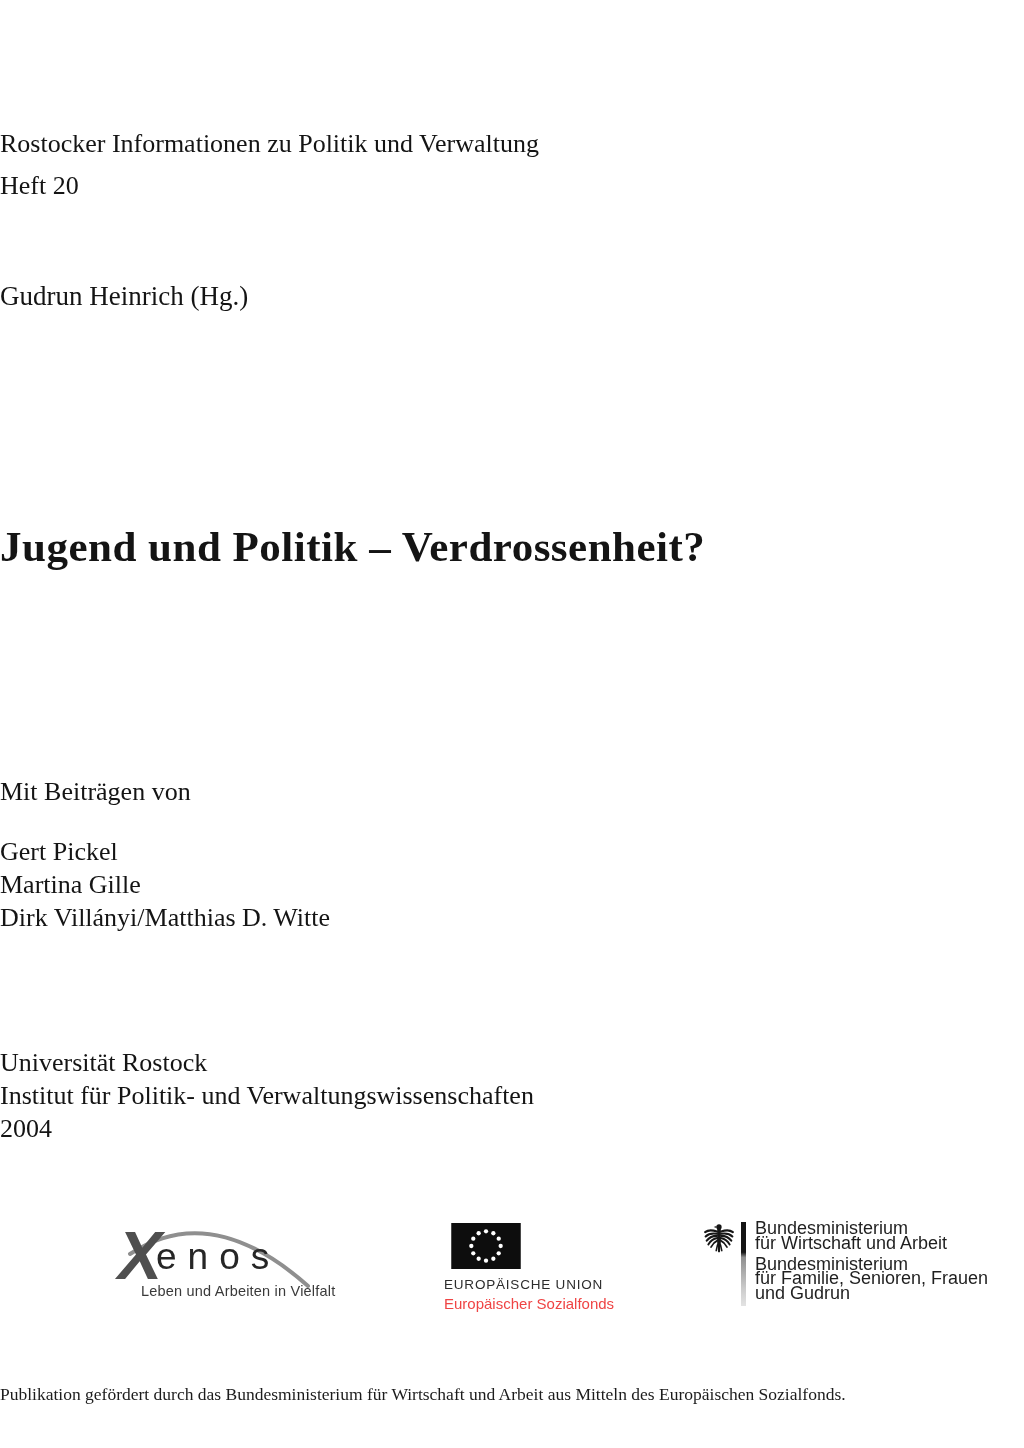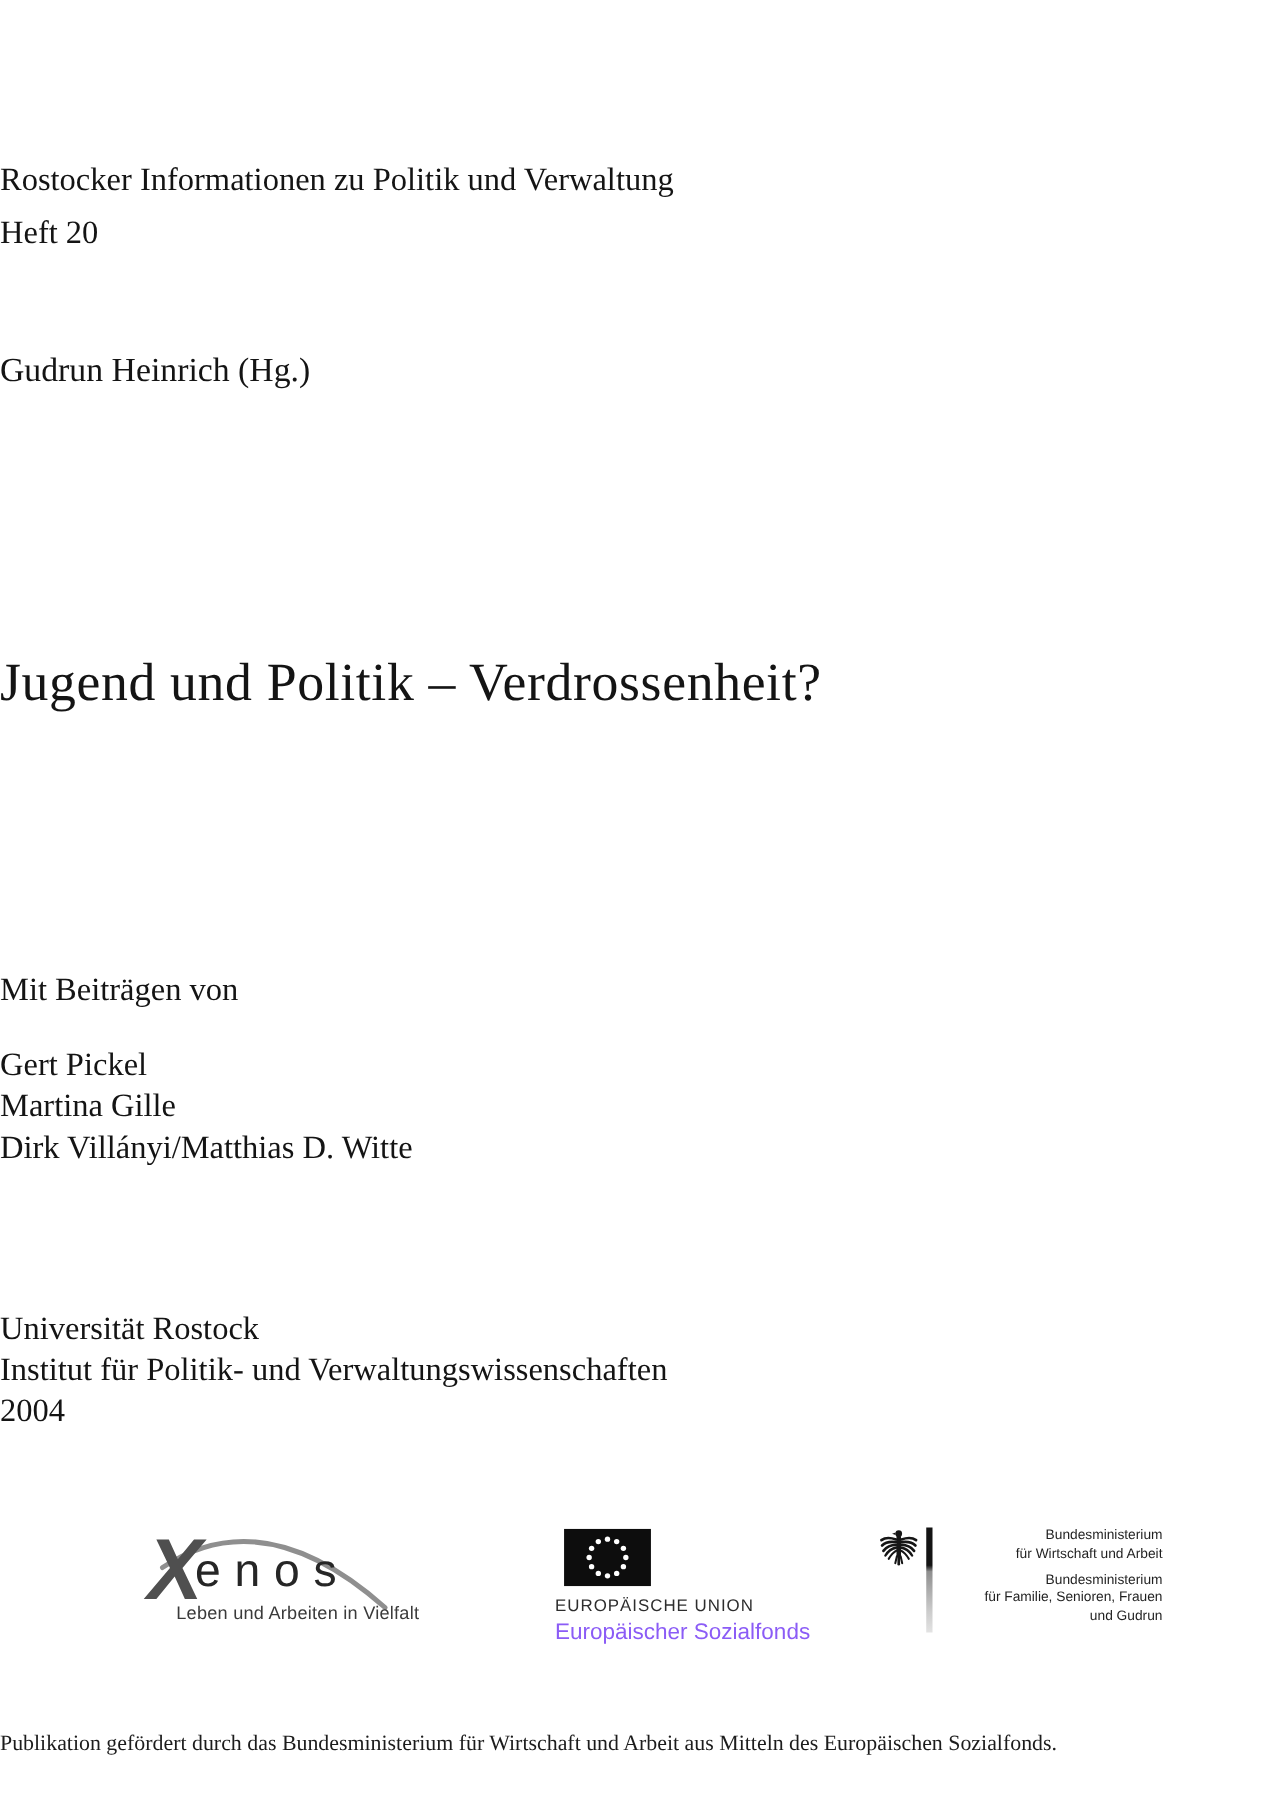--- a/index.html
+++ b/index.html
@@ -8,21 +8,21 @@
     width: 1024px; height: 1448px;
     position: relative;
     font-family: "Liberation Serif", serif;
     color: #141414;
     overflow: hidden;
   }
   .centered { position: absolute; left: 0; width: 100%; }
 
   .series-block { top: 123px; font-size: 26px; line-height: 42px; }
   .editor-line  { top: 281px; font-size: 27px; }
-  .book-title   { top: 522px; font-size: 43px; font-weight: normal; letter-spacing: 0.5px; }
+  .book-title   { top: 522px; font-size: 43px; font-weight: bold; letter-spacing: 0.5px; }
   .contrib-head { top: 777px; font-size: 26px; }
   .contrib-list { top: 835px; font-size: 26px; line-height: 33px; }
   .institution  { top: 1046px; font-size: 26px; line-height: 33px; }
   .funding-note { top: 1384px; font-size: 17.5px; color: #1c1c1c; }
 
   
   .xenos { position: absolute; left: 116px; top: 1216px; width: 220px; height: 92px; font-family: "Liberation Sans", sans-serif; }
   .xenos-arc { position: absolute; left: 0; top: 0; width: 220px; height: 92px; }
   .xenos-x {
     position: absolute; left: 2px; top: 6px;
@@ -36,31 +36,31 @@
   }
   .xenos-tagline {
     position: absolute; left: 25px; top: 67px;
     font-size: 14.5px; color: #3a3a3a; letter-spacing: 0.2px; white-space: nowrap;
   }
 
   
   .eu-logo { position: absolute; left: 444px; top: 1223px; width: 180px; font-family: "Liberation Sans", sans-serif; }
   .eu-flag { display: block; margin-left: 6px; }
   .eu-line1 { margin-top: 8px; font-size: 13.5px; letter-spacing: 0.8px; color: #2d2d2d; white-space: nowrap; }
-  .eu-line2 { margin-top: 3px; font-size: 18px; color: #8b5cf6; white-space: nowrap; }
+  .eu-line2 { margin-top: 3px; font-size: 15px; color: #ef4444; white-space: nowrap; }
 
   
   .ministries { position: absolute; left: 701px; top: 1218px; width: 230px; font-family: "Liberation Sans", sans-serif; }
   .eagle { position: absolute; left: 2px; top: 4px; }
   .min-bar {
     position: absolute; left: 40px; top: 4px; width: 5px; height: 84px;
     background: linear-gradient(to bottom, #141414 0%, #141414 36%, #8e8e8e 42%, #a9a9a9 58%, #cccccc 80%, #e3e3e3 100%);
   }
   .min-text { position: absolute; left: 54px; top: 3px; width: 175px; color: #1f1f1f; }
-  .min-group { font-size: 11px; line-height: 14.8px; white-space: nowrap; text-align: right; }
+  .min-group { font-size: 18px; line-height: 14.8px; white-space: nowrap; }
   .min-group + .min-group { margin-top: 6px; }
 </style>
 </head>
 <body>
 
 <div class="centered series-block">
   <div>Rostocker Informationen zu Politik und Verwaltung</div>
   <div>Heft 20</div>
 </div>
 

